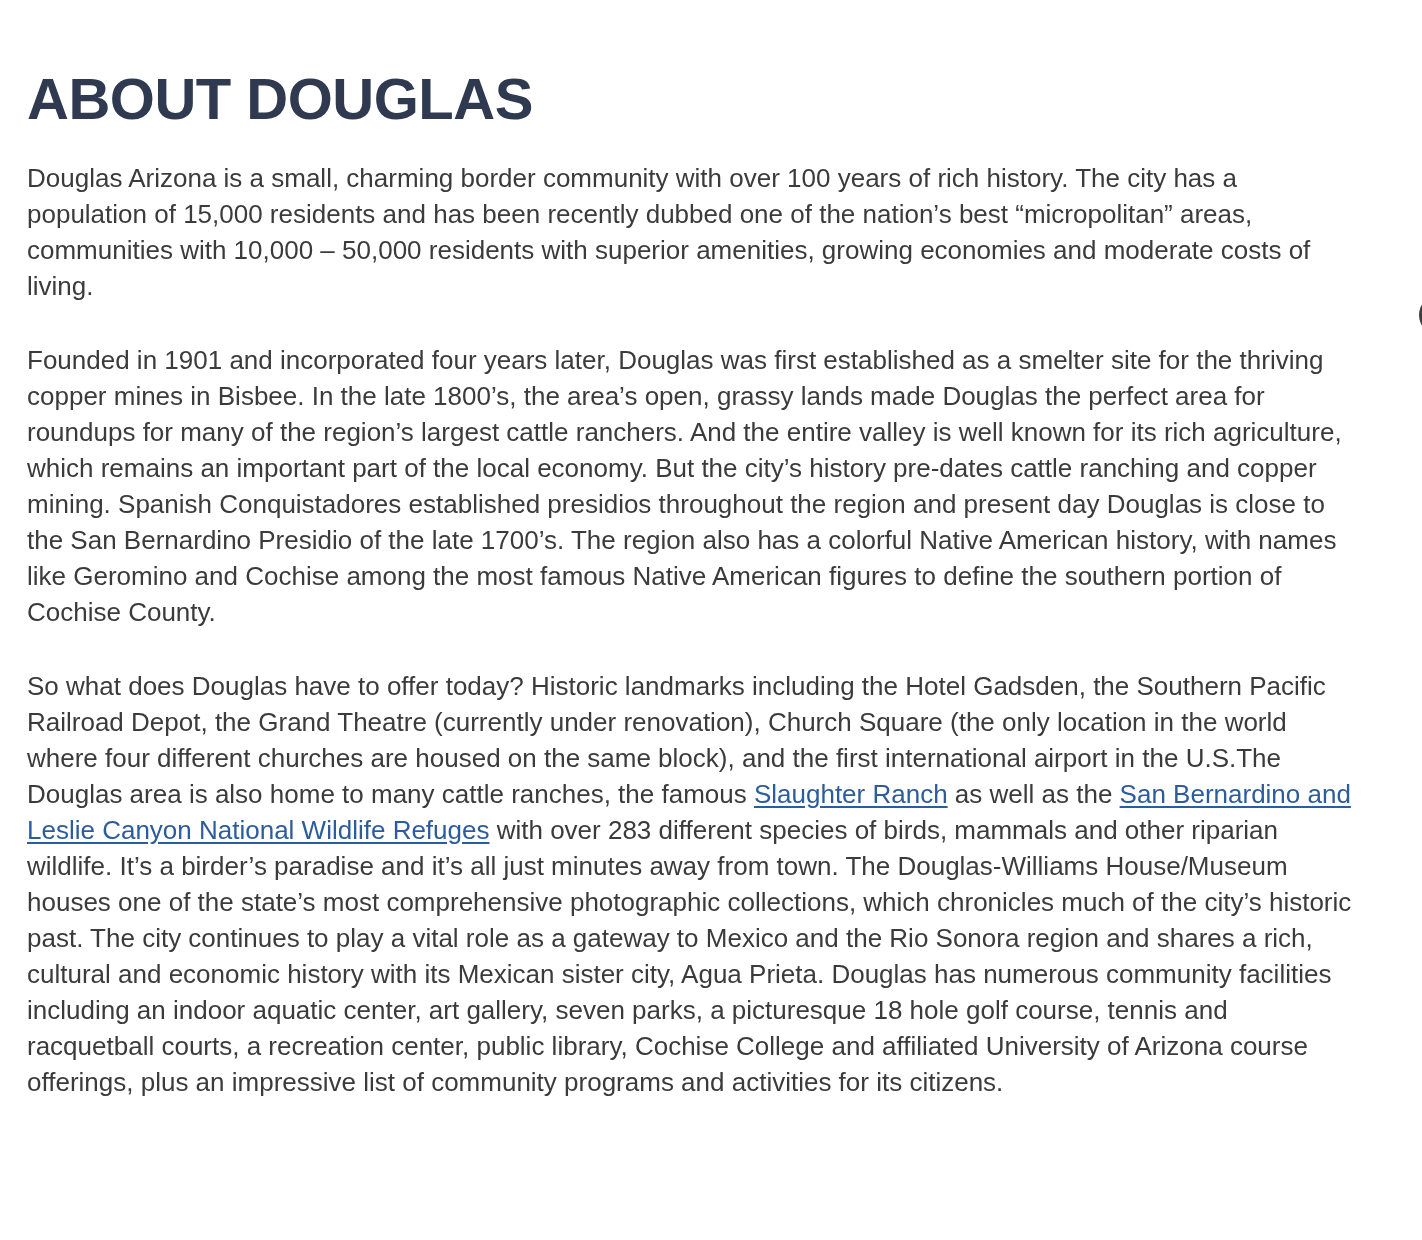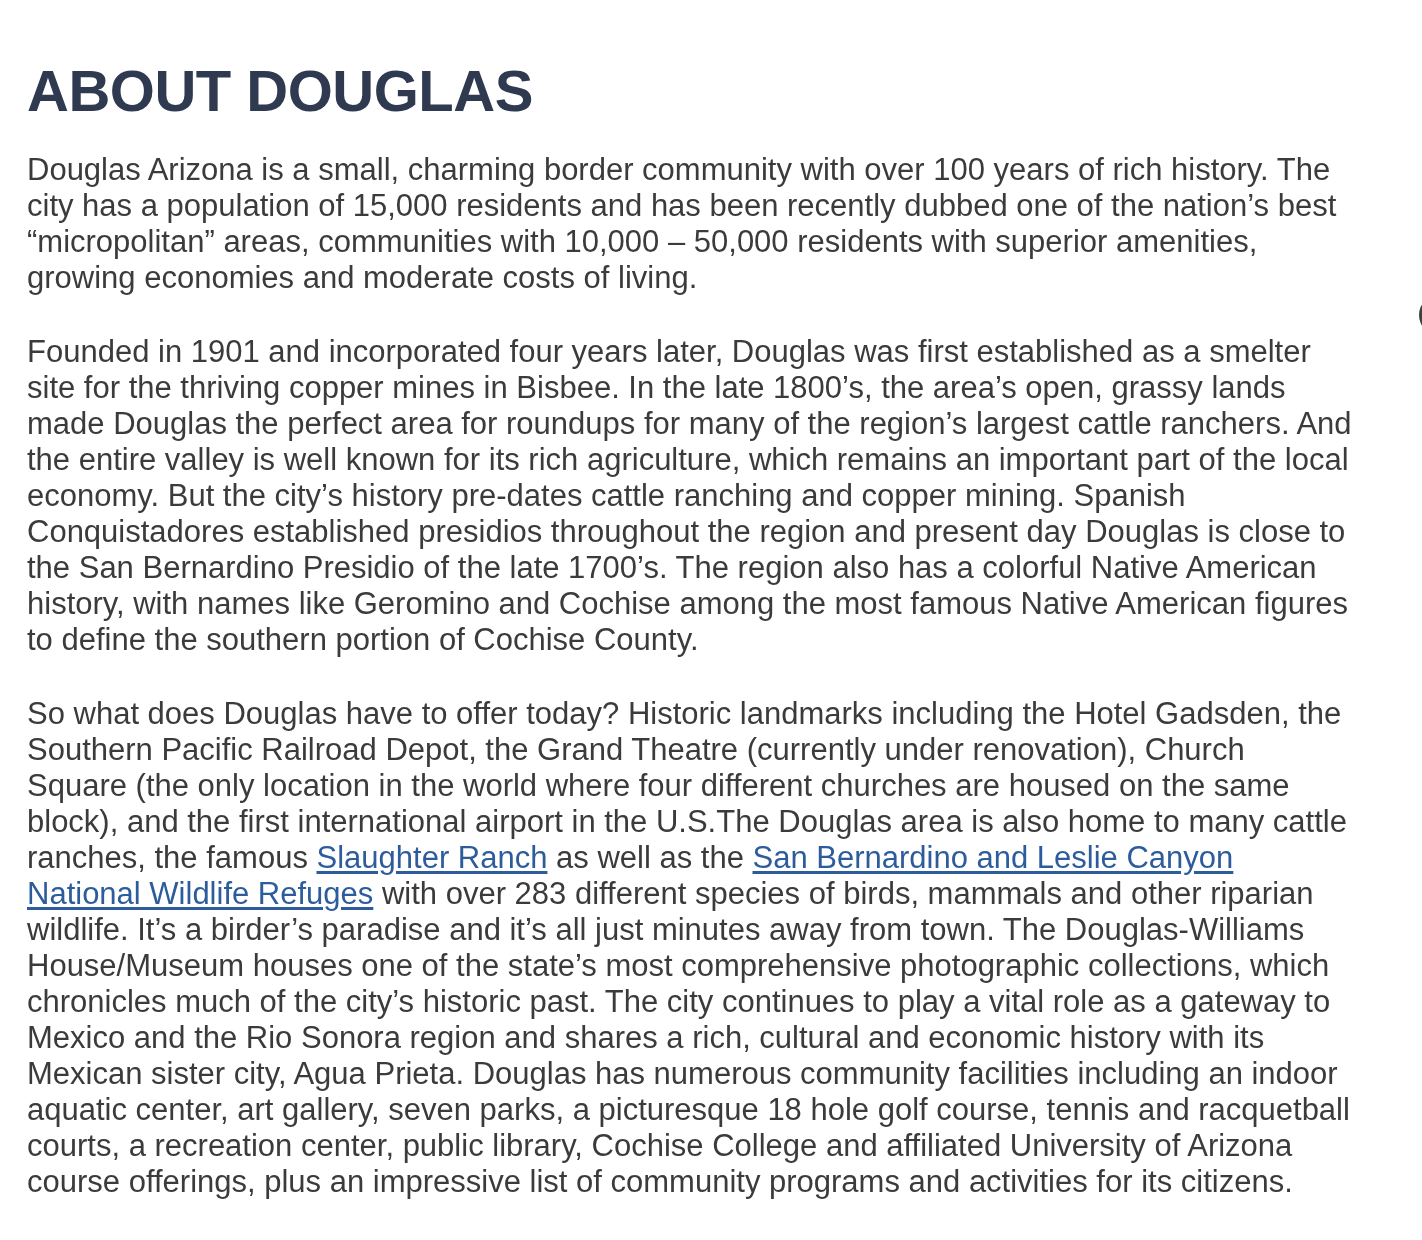--- a/index.html
+++ b/index.html
@@ -16,21 +16,21 @@
     width: 1422px;
     height: 1240px;
     background: var(--bg-color);
     overflow: hidden;
     position: relative;
     font-family: "Liberation Sans", sans-serif;
   }
   .page {
     position: absolute;
     left: 27px;
-    top: 8px;
+    top: 16px;
     width: 1326px;
   }
   h1.page-title {
     font-family: "Liberation Sans", sans-serif;
     font-weight: 700;
     font-size: 58px;
     line-height: 56px;
     letter-spacing: -0.5px;
     color: var(--title-color);
     margin: 55px 0 0 0;
@@ -40,21 +40,21 @@
     font-weight: 700;
     font-size: 35px;
     line-height: 40px;
     color: var(--subtitle-color);
     margin: 55px 0 0 0;
   }
   .article {
     margin-top: 33px;
   }
   .article p {
-    font-size: 31px;
+    font-size: 26px;
     line-height: 36px;
     color: var(--body-color);
     margin: 0 0 38px 0;
   }
   .article p:last-child { margin-bottom: 4px; }
   .article a {
     color: var(--link-color);
     text-decoration: underline;
     text-underline-offset: 3px;
     cursor: pointer;

